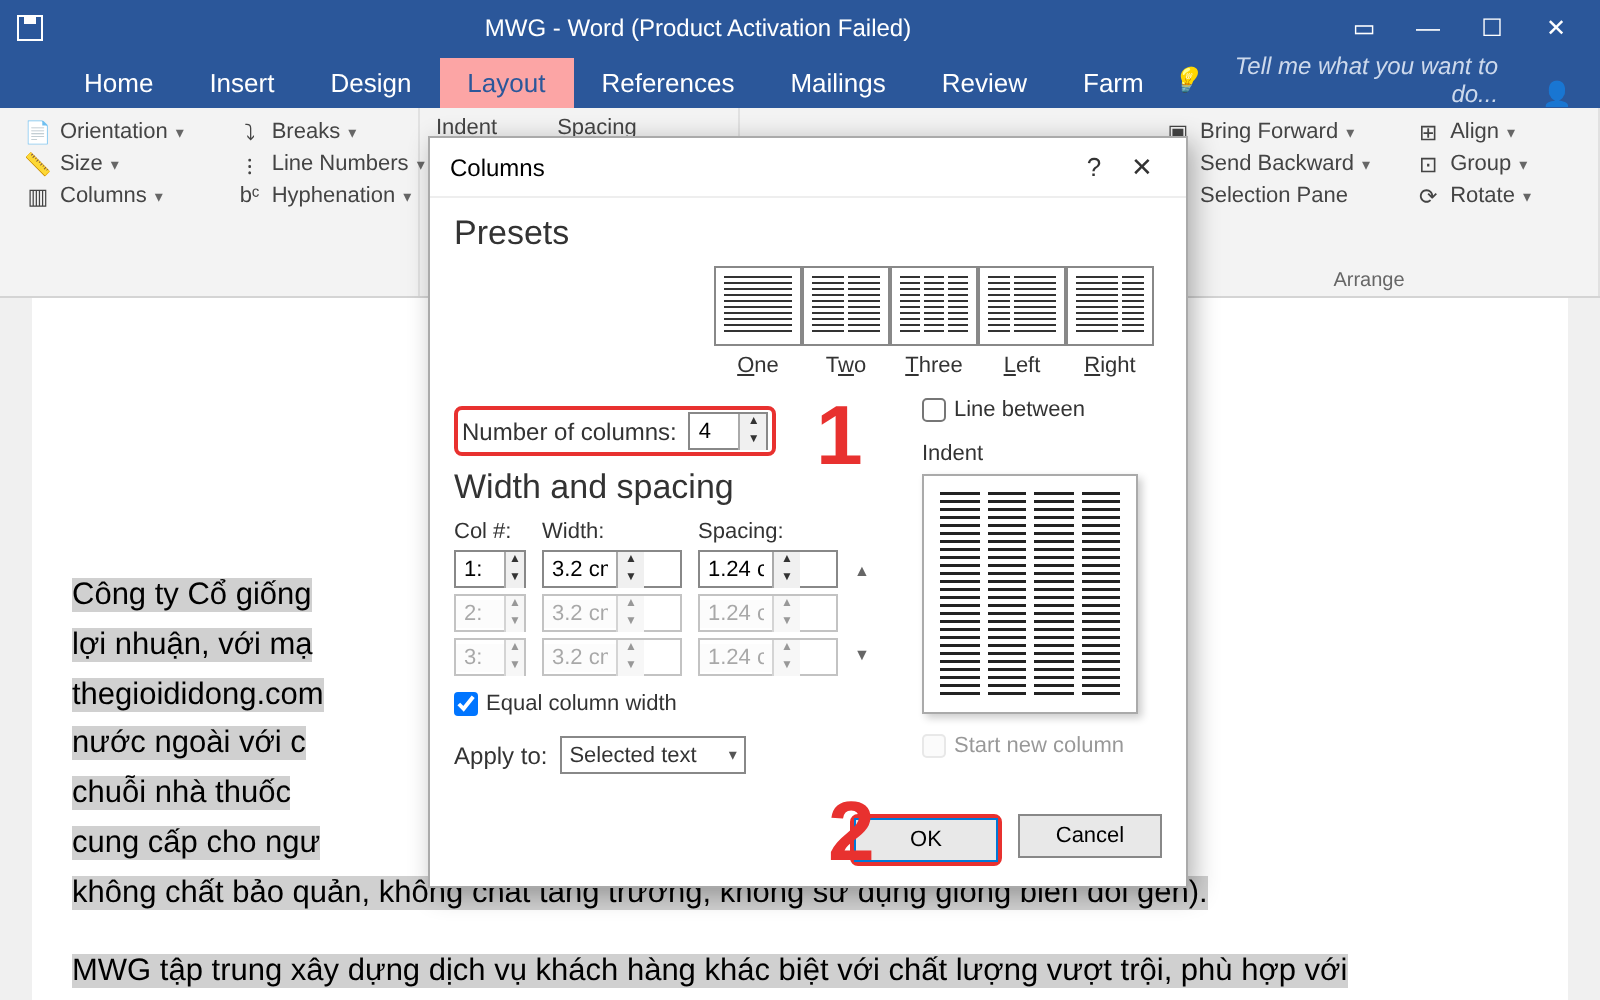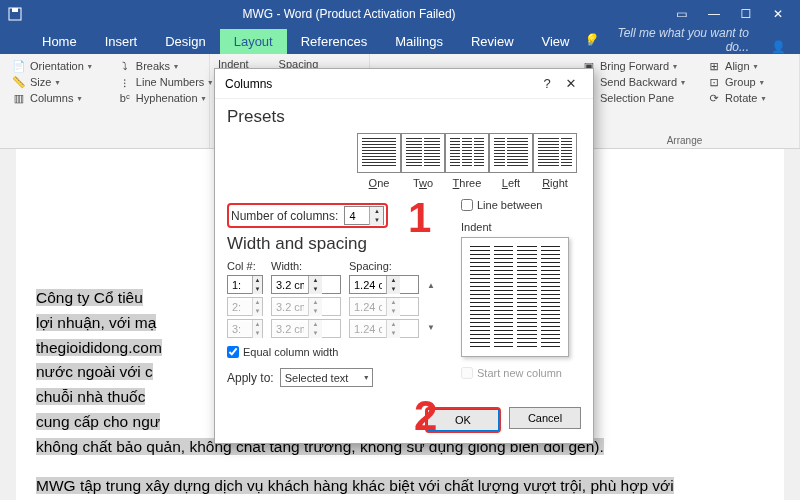--- a/index.html
+++ b/index.html
@@ -6,21 +6,21 @@
 body { width: 800px; height: 500px; overflow: hidden; background: #fff; position: relative; }
 
 .titlebar { height: 28px; background: #2b579a; color: #fff; display: flex; align-items: center; font-size: 12px; }
 .titlebar .save-icon { margin: 0 8px; }
 .titlebar .title { flex: 1; text-align: center; }
 .titlebar .winbtns { display: flex; gap: 4px; margin-right: 8px; }
 .titlebar .winbtns span { width: 28px; text-align: center; }
 
 .ribbon-tabs { height: 26px; background: #2b579a; display: flex; align-items: flex-end; padding-left: 28px; }
 .ribbon-tabs .tab { color: #fff; font-size: 13px; padding: 5px 14px; cursor: pointer; }
-.ribbon-tabs .tab.active { background: #86efac; color: #2b579a; }
+.ribbon-tabs .tab.active { background: #fca5a5; color: #2b579a; }
 .ribbon-tabs .tell { flex: 1; text-align: right; color: #cdd9ec; font-size: 12px; padding-right: 8px; font-style: italic; display: flex; align-items: center; justify-content: flex-end; gap: 4px; }
 .ribbon-tabs .share { color: #fff; font-size: 12px; padding: 0 14px; }
 
 .ribbon { height: 95px; background: #f3f3f3; border-bottom: 1px solid #d4d4d4; display: flex; font-size: 11px; color: #444; position: relative; }
 .ribbon .group { padding: 4px 8px 2px 8px; border-right: 1px solid #e1e1e1; display: flex; flex-direction: column; }
 .ribbon .group-body { flex: 1; display: flex; flex-direction: column; gap: 4px; }
 .ribbon .group-label { text-align: center; font-size: 10px; color: #666; margin-top: 2px; }
 .ribbon .ritem { display: flex; align-items: center; gap: 4px; padding: 1px 4px; white-space: nowrap; }
 .ribbon .ritem .ricon { width: 14px; height: 14px; display: inline-flex; align-items: center; justify-content: center; }
 .ribbon .caret { font-size: 8px; color: #666; }
@@ -102,21 +102,21 @@
 </div>
 
 <div class="ribbon-tabs">
   <div class="tab">Home</div>
   <div class="tab">Insert</div>
   <div class="tab">Design</div>
   <div class="tab active">Layout</div>
   <div class="tab">References</div>
   <div class="tab">Mailings</div>
   <div class="tab">Review</div>
-  <div class="tab">View</div>
+  <div class="tab">Farm</div>
   <div class="tell">
     <span>💡</span>
     <span>Tell me what you want to do...</span>
   </div>
   <div class="share">👤</div>
 </div>
 
 <div class="ribbon">
   <div class="group" style="width:210px">
     <div class="group-body">
@@ -205,21 +205,21 @@
       </div>
       <div class="group-label">Arrange</div>
     </div>
   </div>
 </div>
 
 <div class="doc-area">
   <div class="doc-page">
     <div class="doc-title"><span style="visibility:hidden">Giới Thiệu Về Thế Giới </span><span class="hl">Di Động</span></div>
     <div class="doc-body">
-      <p><span class="hl">Công ty Cổ tiêu</span><span style="visibility:hidden"> Đầu Tư Thế Giới Di Động (MWG) l</span><span class="hl">Việt Nam về doanh thu và</span></p>
+      <p><span class="hl">Công ty Cổ giống</span><span style="visibility:hidden"> Đầu Tư Thế Giới Di Động (MWG) l</span><span class="hl">Việt Nam về doanh thu và</span></p>
       <p><span class="hl">lợi nhuận, với mạ</span><span style="visibility:hidden">ng lưới hơn 2200 cửa hàng trên toàn q</span><span class="hl">hành các chuỗi bán lẻ</span></p>
       <p><span class="hl">thegioididong.com</span><span style="visibility:hidden">, Điện Máy Xanh, Bách Hoá Xanh. N</span><span class="hl">còn mở rộng ra thị trường</span></p>
       <p><span class="hl">nước ngoài với c</span><span style="visibility:hidden">hiến lược điện máy XANH tại Campuch</span><span class="hl">cũng như đầu tư vào</span></p>
       <p><span class="hl">chuỗi nhà thuốc</span><span style="visibility:hidden"> An Khang và chuỗi cửa hàng bán lẻ 4K</span><span class="hl">.Farm ra đời với mục tiêu</span></p>
       <p><span class="hl">cung cấp cho ngư</span><span style="visibility:hidden">ời tiêu dùng thực phẩm an toàn theo tiê</span><span class="hl">(không thuốc trừ sâu,</span></p>
       <p><span class="hl">không chất bảo quản, không chất tăng trưởng, không sử dụng giống biến đổi gen).</span></p>
       <p style="margin-top:14px"><span class="hl">MWG tập trung xây dựng dịch vụ khách hàng khác biệt với chất lượng vượt trội, phù hợp với</span></p>
     </div>
   </div>
 </div>

